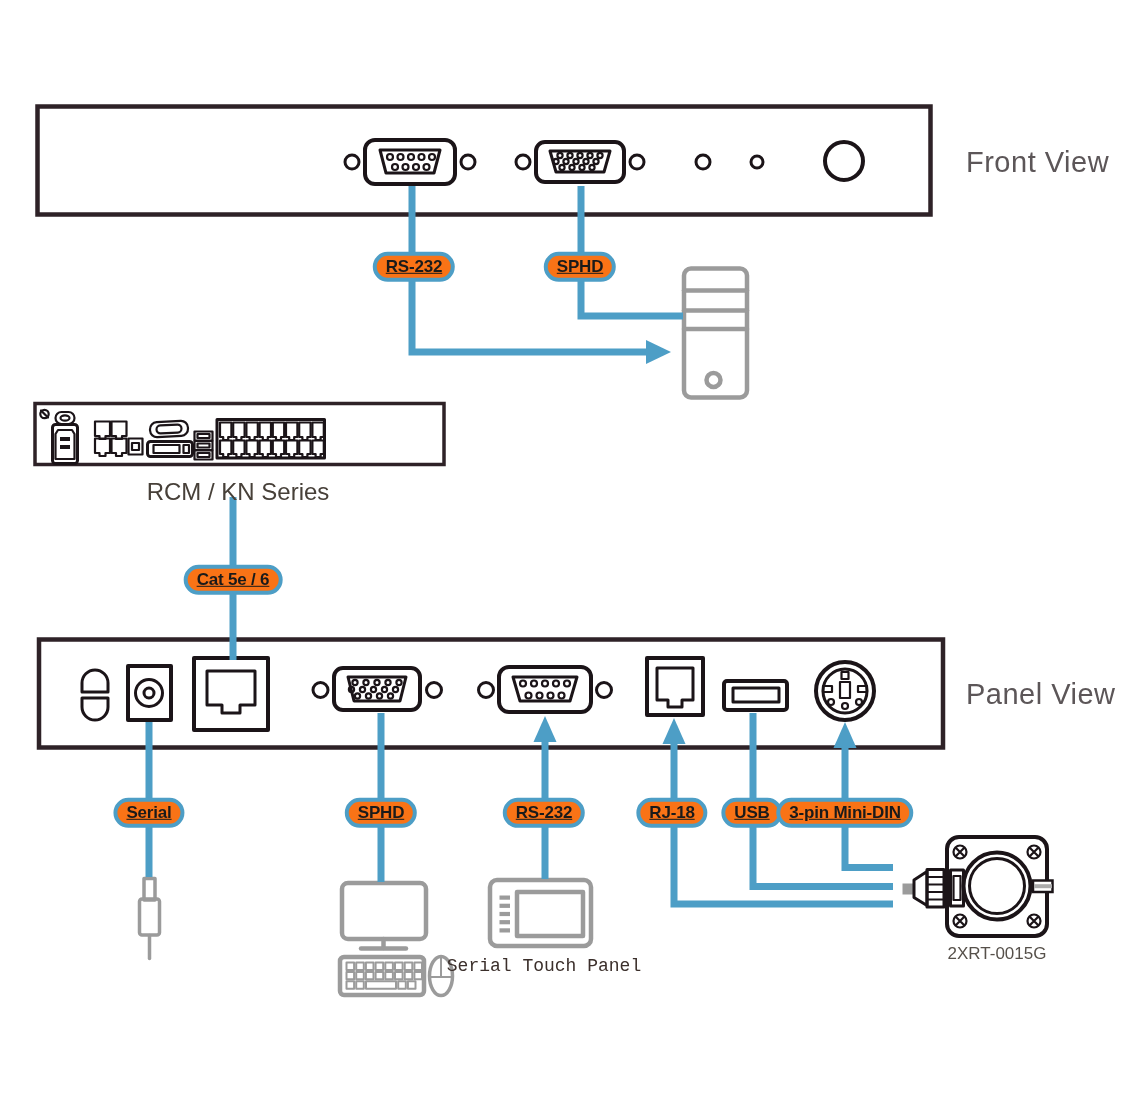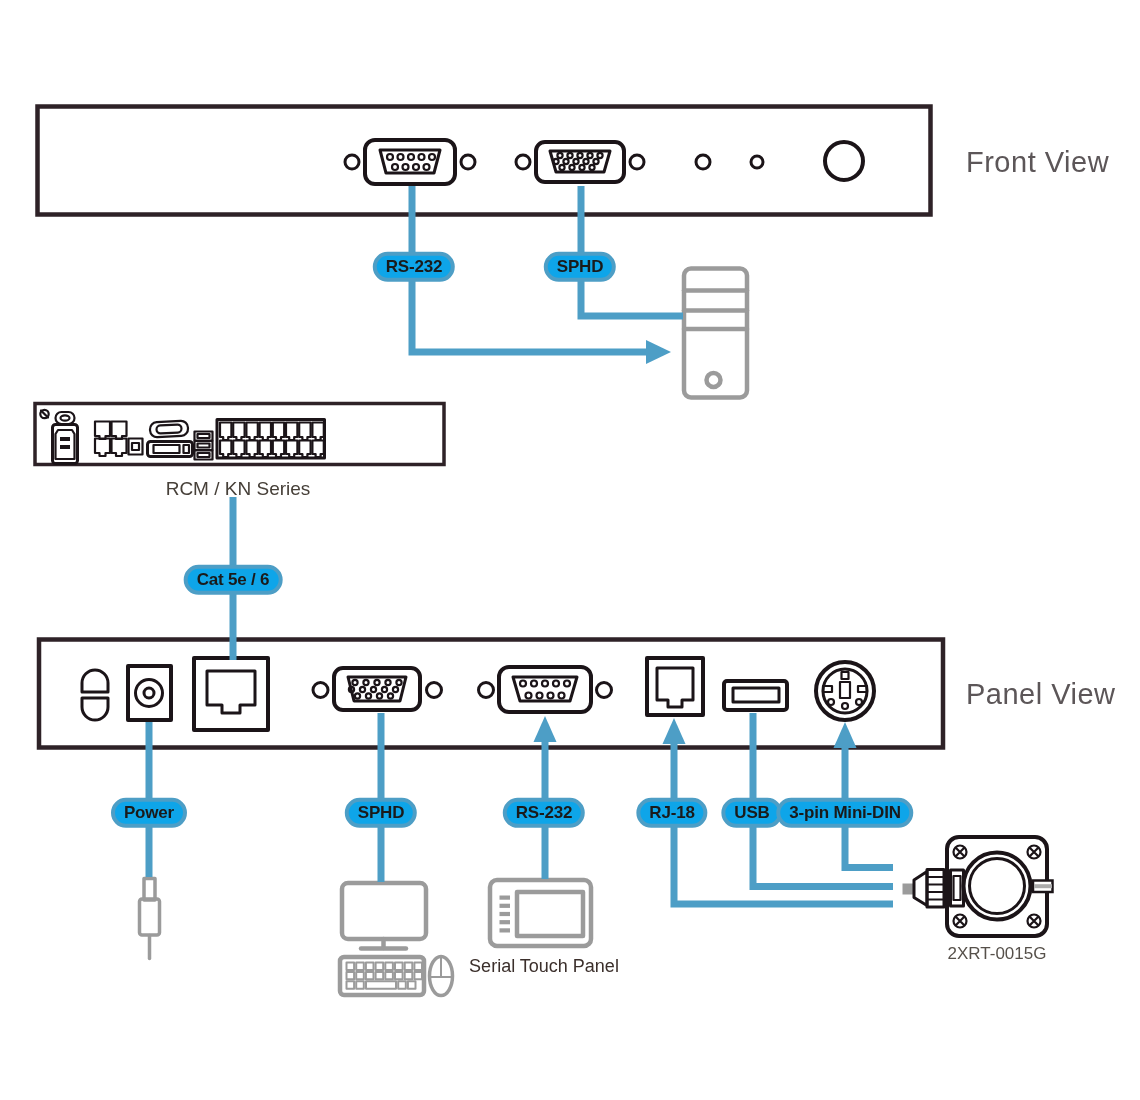--- a/index.html
+++ b/index.html
@@ -16,28 +16,28 @@
   .art2{stroke-width:2.2;}
   .g45,.g35,.g2{fill:none;stroke:var(--gray);stroke-linejoin:round;stroke-linecap:round;}
   .g45{stroke-width:4.5;}
   .g35{stroke-width:3.5;}
   .g2{stroke-width:2;}
   .gf{fill:var(--gray);stroke:none;}
   .cable{fill:none;stroke:var(--cable);stroke-width:7;}
   .cf{fill:var(--cable);stroke:none;}
   .inkf{fill:var(--ink);stroke:none;}
 
-  .pill{position:absolute;transform:translate(-50%,-50%);background:#0ea5e9;
+  .pill{position:absolute;transform:translate(-50%,-50%);background:#f97316;
         border:4px solid var(--cable);border-radius:16px;padding:1px 9px;
         font-weight:bold;font-size:17px;line-height:1.2;letter-spacing:-0.2px;
-        color:var(--pilltext);white-space:nowrap;z-index:5;}
+        color:var(--pilltext);white-space:nowrap;z-index:5;text-decoration:underline;}
   .caption{position:absolute;white-space:nowrap;z-index:4;}
   .view-label{font-size:29px;color:var(--viewtext);letter-spacing:0.5px;text-align:center;}
-  .cap-warm{font-size:19px;color:var(--captionwarm);transform:translateX(-50%);}
-  .cap-dark{font-size:18px;color:var(--captiondark);transform:translateX(-50%);}
+  .cap-warm{font-size:24px;color:var(--captionwarm);transform:translateX(-50%);}
+  .cap-dark{font-size:18px;color:var(--captiondark);transform:translateX(-50%);font-family:Liberation Mono, monospace;}
   .cap-model{font-size:17px;color:var(--modeltext);transform:translateX(-50%);}
 </style>
 </head>
 <body>
 
 <div class="stage">
 
 <svg width="1140" height="1100" viewBox="0 0 1140 1100">
 
   <g>
@@ -334,21 +334,21 @@
     <path class="cable" d="M753,713 V886.5 H893"></path>
 
     <polygon class="cf" points="833.5,748 856.5,748 845,722"></polygon>
     <path class="cable" d="M845,746 V867.5 H893"></path>
   </g>
 </svg>
 
   <div class="pill" style="left:414px;top:267px">RS-232</div>
   <div class="pill" style="left:580px;top:267px">SPHD</div>
   <div class="pill" style="left:233px;top:580px">Cat 5e / 6</div>
-  <div class="pill" style="left:149px;top:813px">Power</div>
+  <div class="pill" style="left:149px;top:813px">Serial</div>
   <div class="pill" style="left:381px;top:813px">SPHD</div>
   <div class="pill" style="left:544px;top:813px">RS-232</div>
   <div class="pill" style="left:672px;top:813px">RJ-18</div>
   <div class="pill" style="left:752px;top:813px">USB</div>
   <div class="pill" style="left:845px;top:813px">3-pin Mini-DIN</div>
 
   <div class="caption view-label" style="left:966px;top:146px">Front View</div>
   <div class="caption view-label" style="left:966px;top:678px">Panel View</div>
   <div class="caption cap-warm" style="left:238px;top:478px">RCM / KN Series</div>
   <div class="caption cap-dark" style="left:544px;top:956px">Serial Touch Panel</div>

